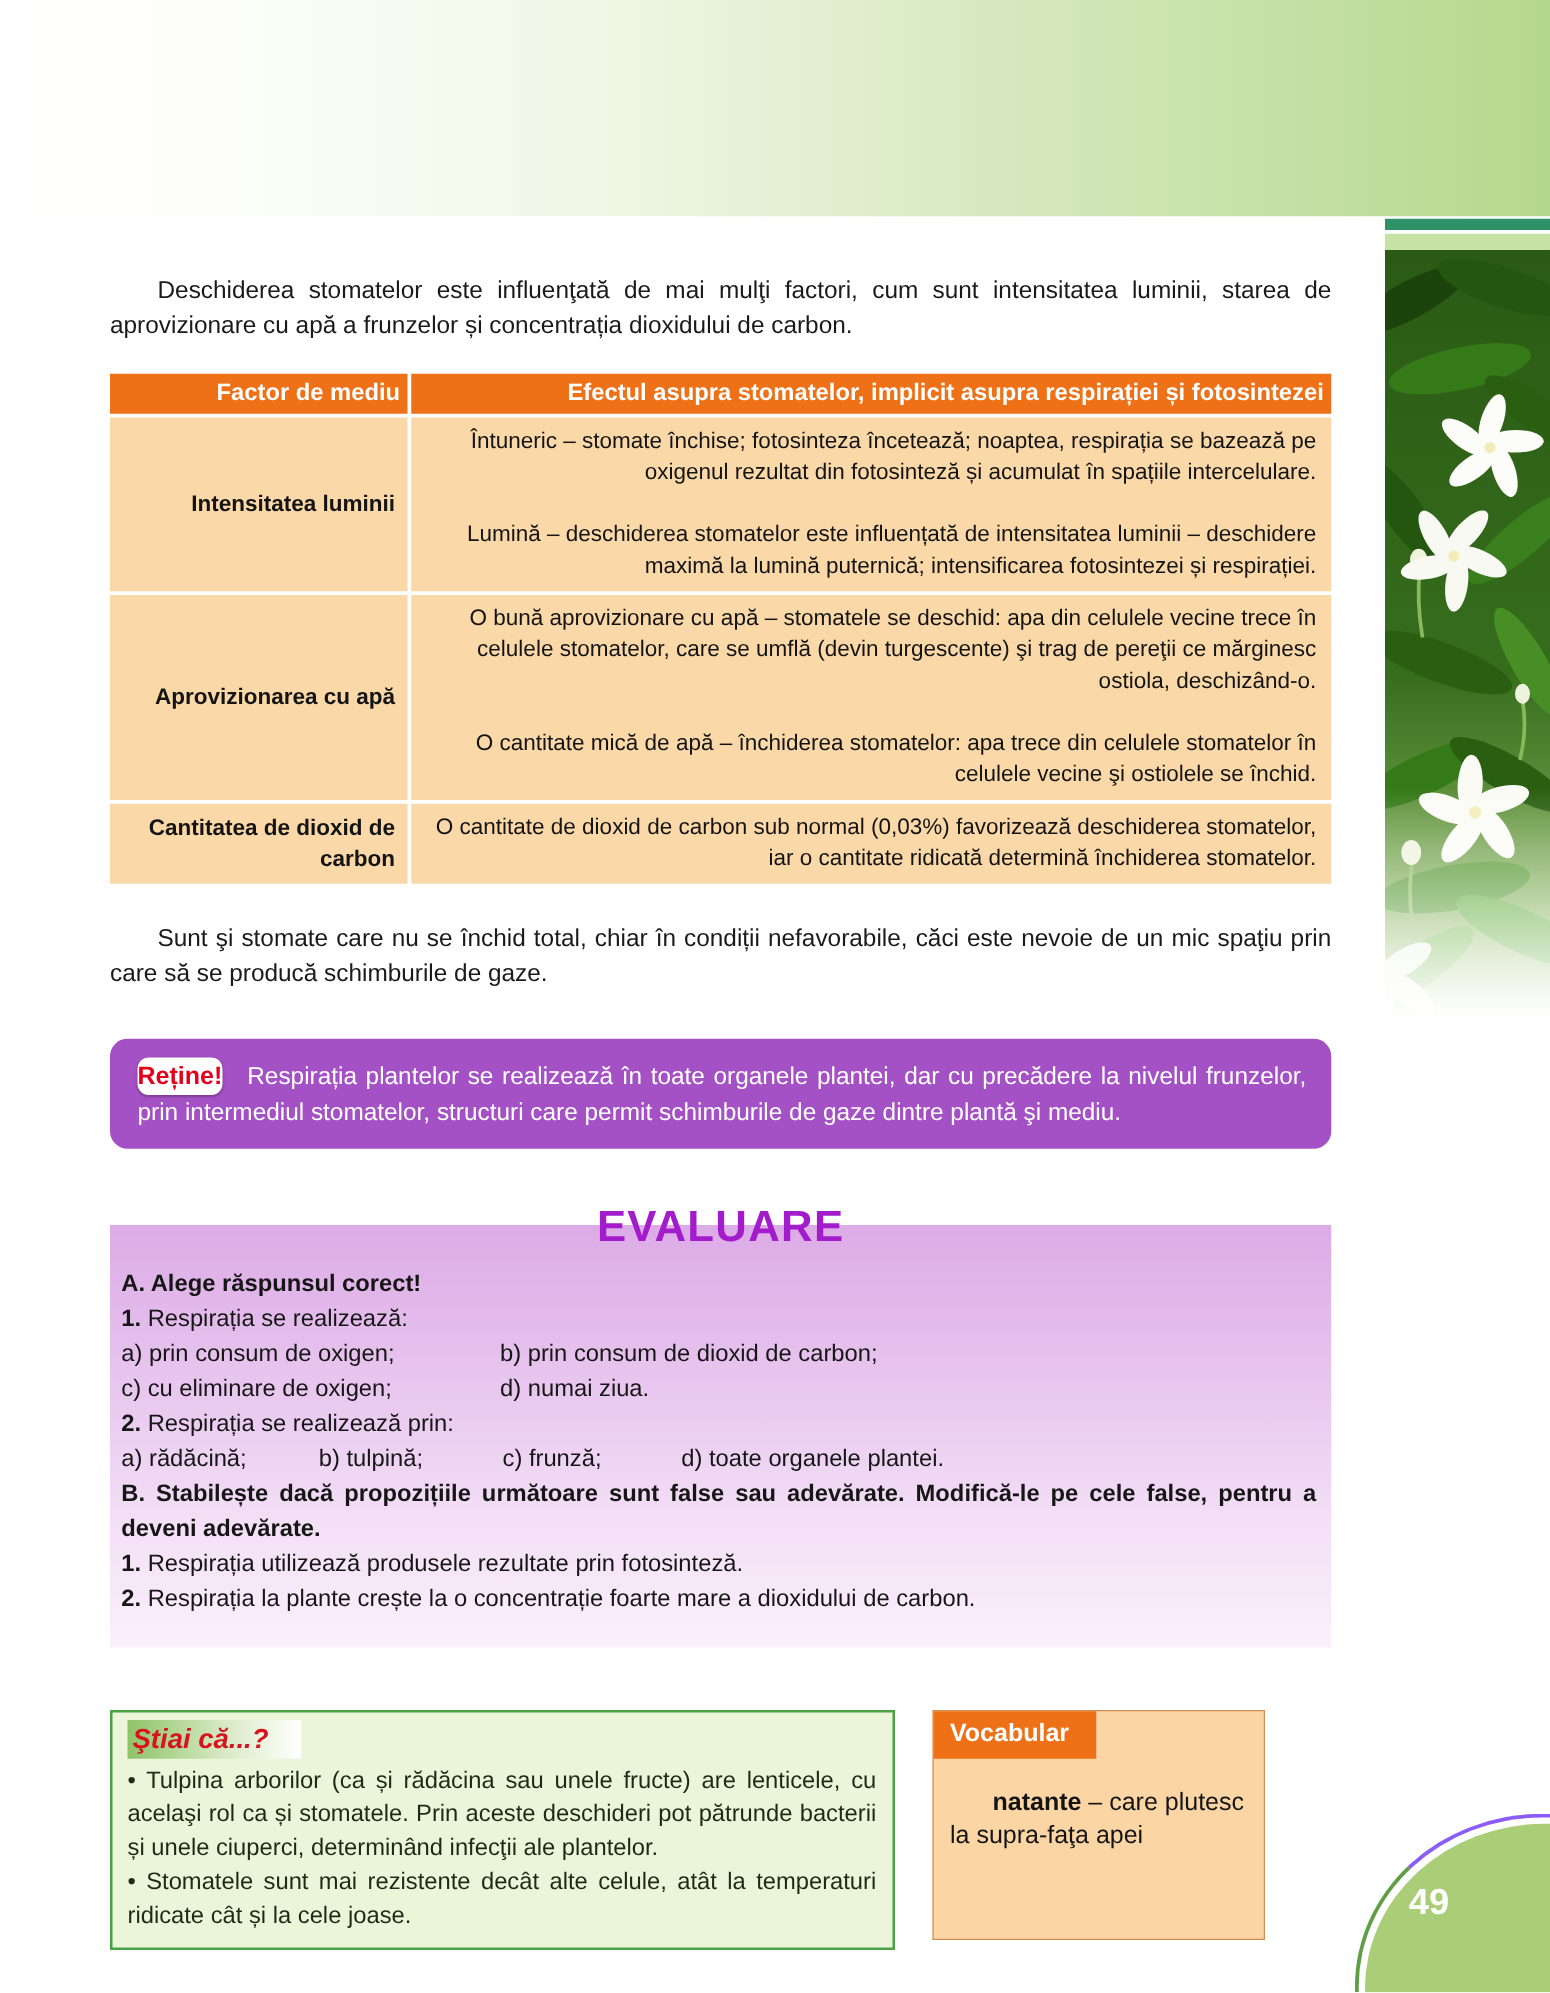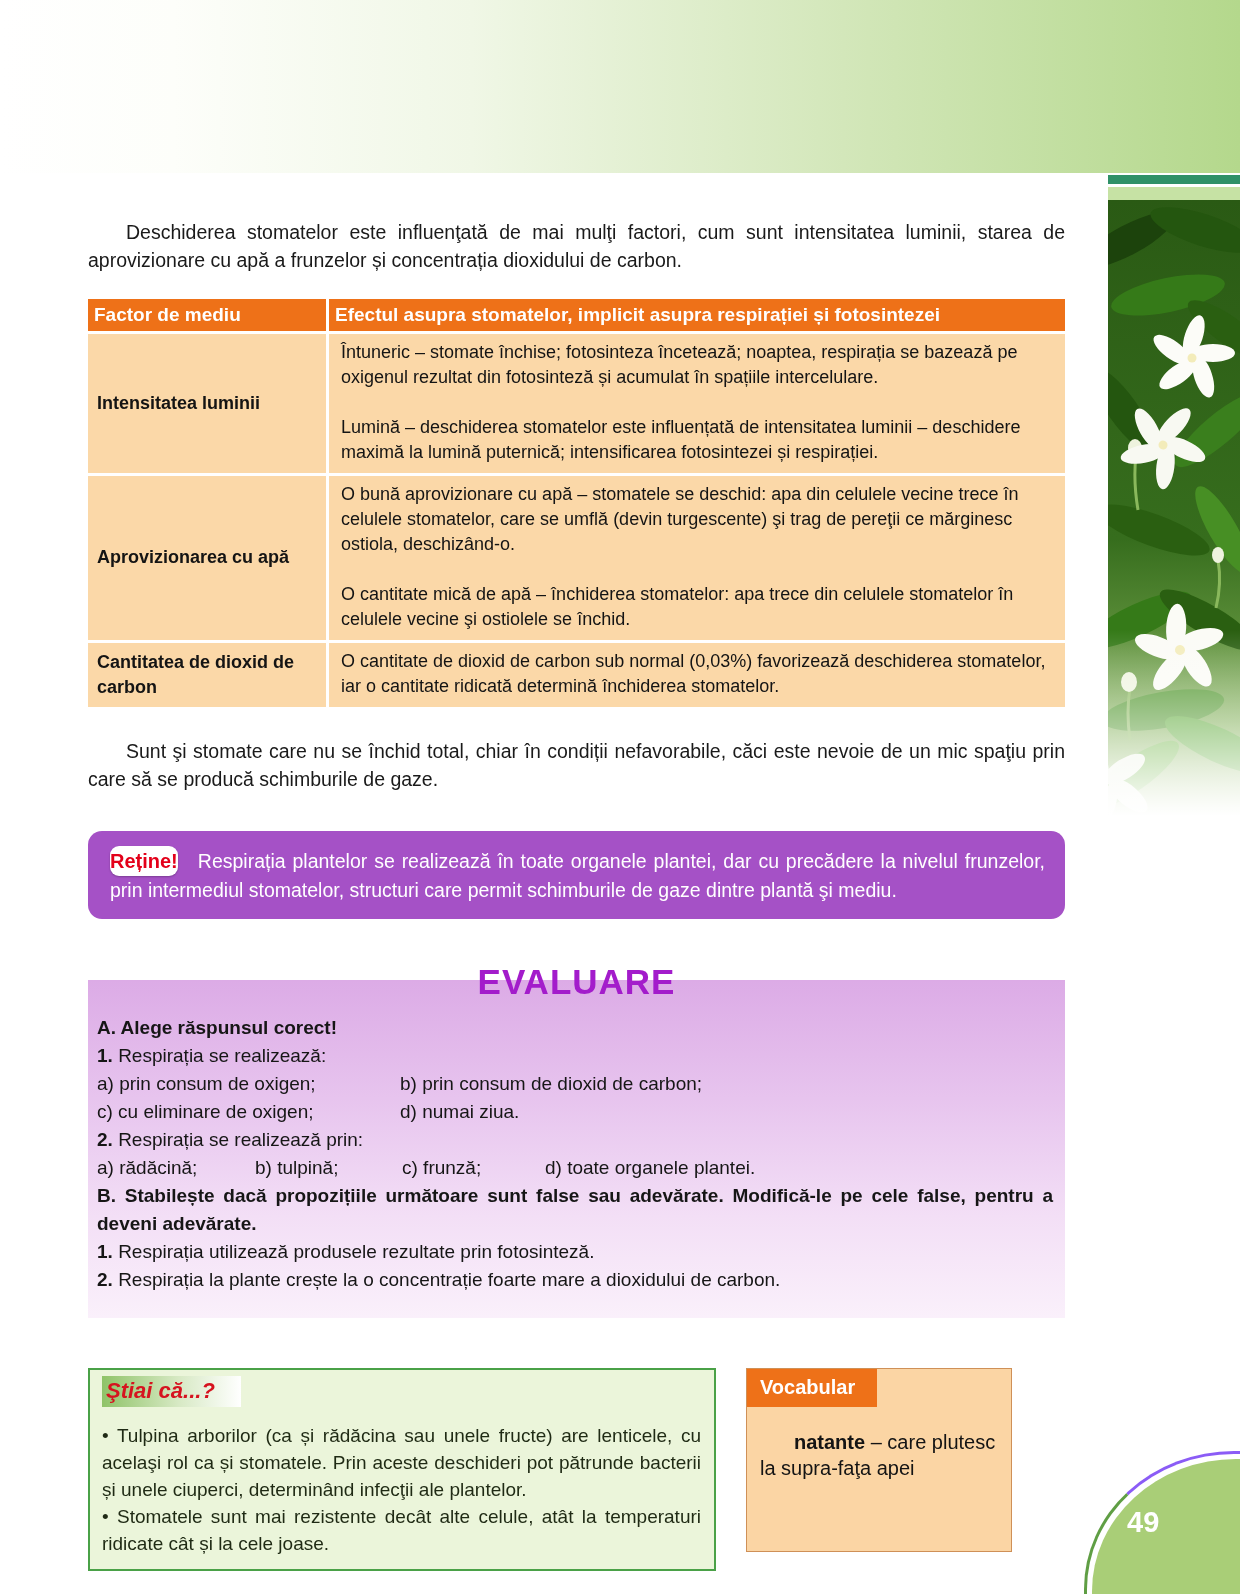--- a/index.html
+++ b/index.html
@@ -14,22 +14,22 @@
   .side-strip-dark{position:absolute;left:1108px;top:175px;width:132px;height:9px;background:#2f9168;}
   .side-strip-light{position:absolute;left:1108px;top:187px;width:132px;height:13px;background:#c6e2a4;}
   .photo-wrap{position:absolute;left:1108px;top:200px;width:132px;height:616px;}
 
   
   .content{position:absolute;left:88px;top:198px;width:977px;color:#1a1a1a;}
   .para{font-size:19.5px;line-height:28px;text-align:justify;text-indent:38px;color:#1a1a1a;}
 
   
   table.factors{border-collapse:separate;border-spacing:3px;width:983px;margin-left:-3px;margin-top:22px;}
-  table.factors th{background:#ee7118;color:#ffffff;font-size:19px;font-weight:bold;padding:5px 6px;text-align:left;}
-  table.factors td{background:#fbd8a8;vertical-align:middle;font-size:18px;line-height:25px;color:#141414;}
+  table.factors th{background:#ee7118;color:#ffffff;font-size:19px;font-weight:bold;padding:5px 6px;text-align:right;}
+  table.factors td{background:#fbd8a8;vertical-align:middle;font-size:18px;line-height:25px;color:#141414;text-align:right;}
   td.factor-cell{width:219px;font-weight:bold;font-size:19px;padding:6px 10px 6px 9px;line-height:24px;}
   td.effect-cell{padding:6px 12px 8px 12px;}
   td.effect-cell p{margin:0;}
   td.effect-cell p + p{margin-top:25px;}
   p:empty{display:none;}
 
   .after-table{margin-top:27px;}
 
   
   .retine-box{margin-top:38px;background:#a551c6;border-radius:14px;padding:15px 20px 14px 22px;
@@ -49,21 +49,21 @@
   .opt-col-wide{display:inline-block;width:303px;}
   .opt-col-1{display:inline-block;width:158px;}
   .opt-col-2{display:inline-block;width:147px;}
   .opt-col-3{display:inline-block;width:143px;}
   .ev-justify{text-align:justify;font-weight:bold;}
 
   
   .bottom-row{margin-top:50px;display:flex;align-items:flex-start;}
   .stiai-box{width:599px;background:#ebf5da;border:2px solid #4aa147;padding:6px 13px 12px 12px;}
   .stiai-title{display:inline-block;background:linear-gradient(90deg,#8fc368 0%,#d7e9c4 55%,#ffffff 100%);
-    color:#d6131f;font-style:italic;font-weight:bold;font-size:22px;padding:2px 26px 3px 4px;margin-bottom:15px;}
+    color:#d6131f;font-style:italic;font-weight:bold;font-size:22px;padding:2px 26px 3px 4px;margin-bottom:4px;}
   .stiai-text{font-size:19px;line-height:27px;text-align:justify;color:#1f2a14;margin:0;}
   .vocab-box{width:266px;margin-left:30px;background:#fbd5a4;border:1px solid #cf9057;min-height:184px;box-sizing:border-box;position:relative;}
   .vocab-tab{display:inline-block;background:#ee7118;color:#ffffff;font-weight:bold;font-size:20px;
     padding:7px 22px 8px 13px;}
   .vocab-body{padding:22px 14px 10px 13px;font-size:20px;line-height:26px;color:#141414;}
   .vocab-term{font-weight:bold;margin-left:34px;}
 
   
   .page-blob{position:absolute;right:0;bottom:0;width:153px;height:140px;background:#ffffff;
     border-top-left-radius:150px 138px;border-top:3px solid #8b5cf6;border-left:3px solid #5f9e44;}

